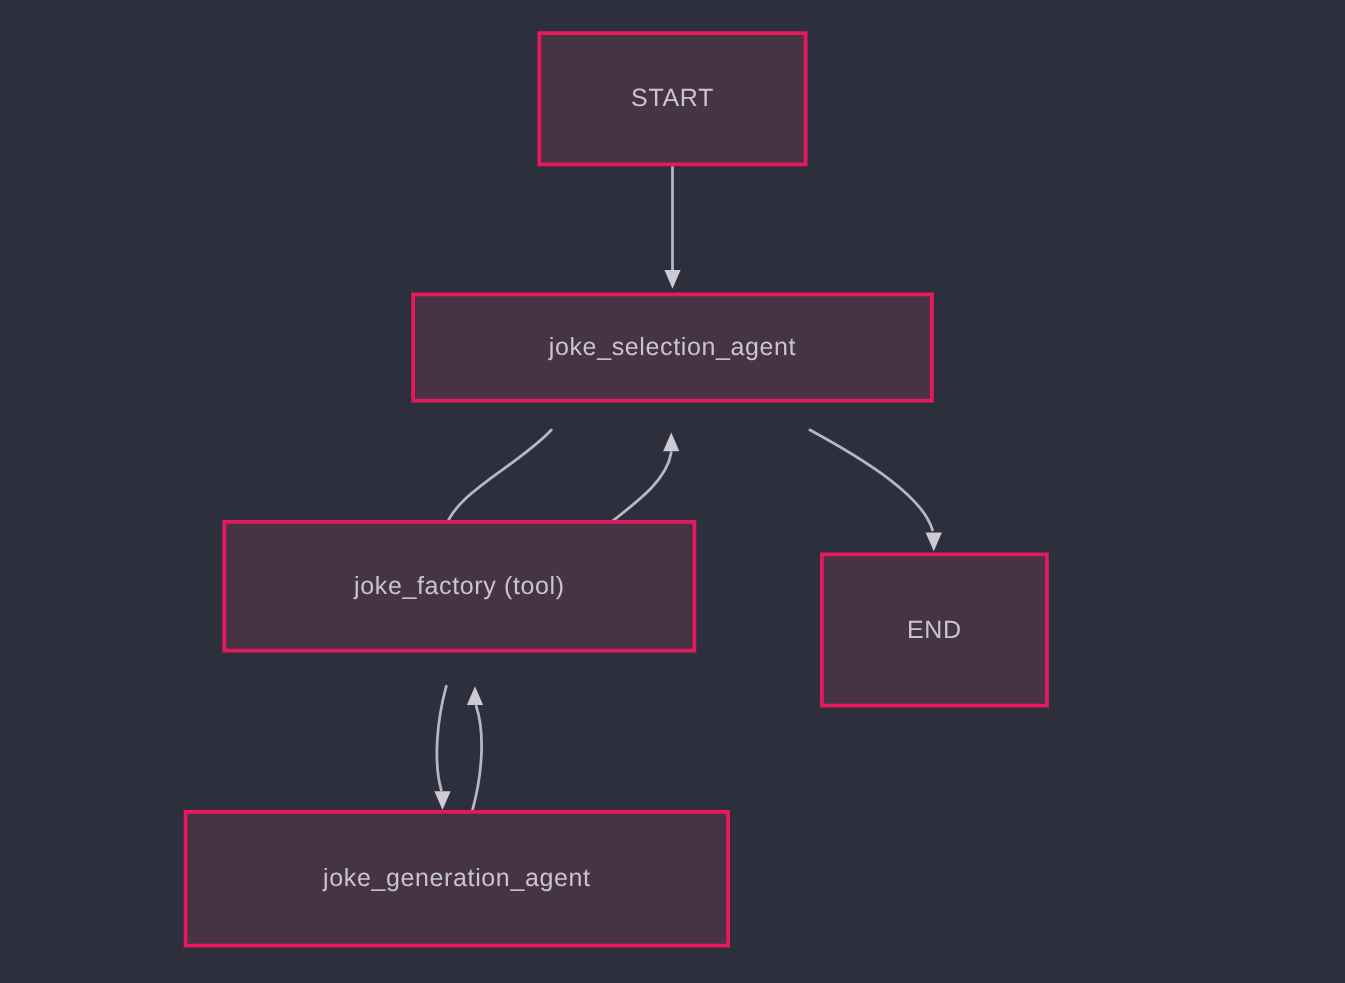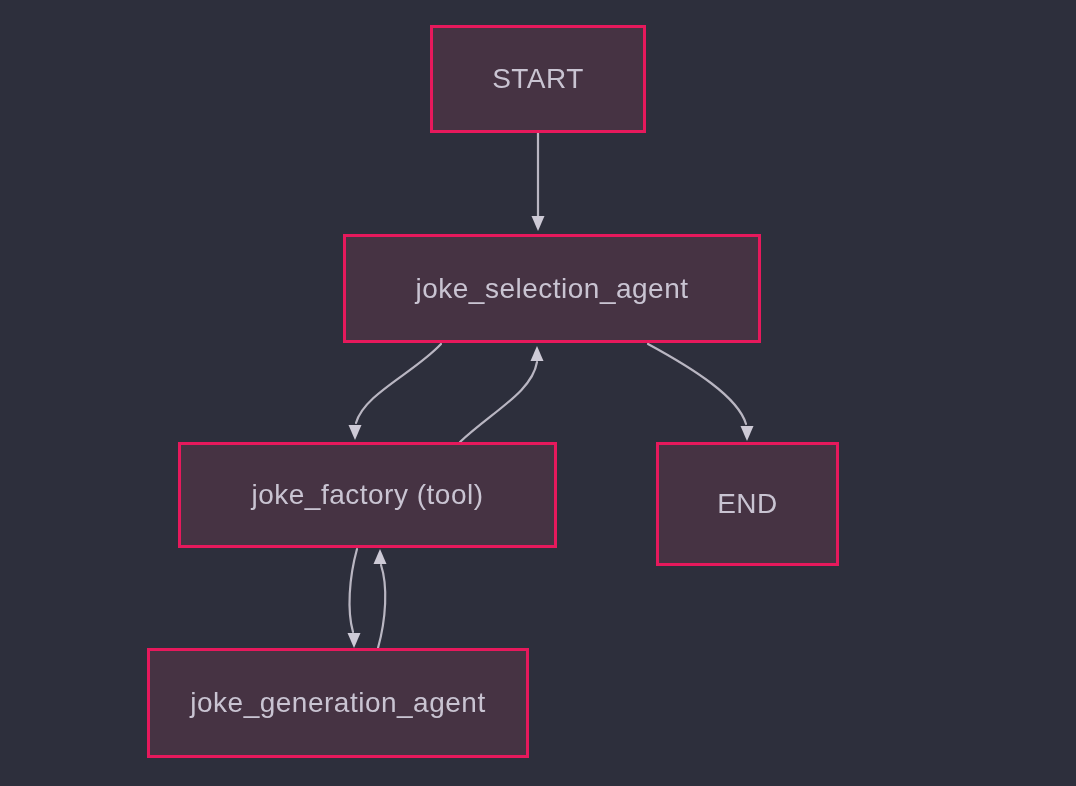--- a/index.html
+++ b/index.html
@@ -33,32 +33,32 @@
   }
   .arrowhead {
     fill: var(--arrowhead);
     stroke: none;
   }
   .node {
     position: absolute;
     background: var(--node-fill);
     border: 3px solid var(--node-border);
     color: var(--node-text);
-    font-size: 28px;
+    font-size: 20px;
     display: flex;
     align-items: center;
     justify-content: center;
     text-align: center;
     letter-spacing: 0.5px;
   }
   .node-start        { left: 430px; top: 25px;  width: 216px; height: 108px; }
-  .node-selection    { left: 343px; top: 234px; width: 418px; height: 109px; }
-  .node-factory      { left: 178px; top: 442px; width: 379px; height: 106px; }
+  .node-selection    { left: 329px; top: 234px; width: 418px; height: 88px; }
+  .node-factory      { left: 178px; top: 416px; width: 379px; height: 106px; }
   .node-end          { left: 656px; top: 442px; width: 183px; height: 124px; }
-  .node-generation   { left: 147px; top: 648px; width: 382px; height: 110px; }
+  .node-generation   { left: 147px; top: 648px; width: 437px; height: 110px; }
 </style>
 </head>
 <body>
 
 <div class="canvas">
 
   <svg class="edges" viewBox="0 0 1076 786" xmlns="http://www.w3.org/2000/svg">
 
     <g>
       <path class="edge" d="M538,133 L538,217"></path>

